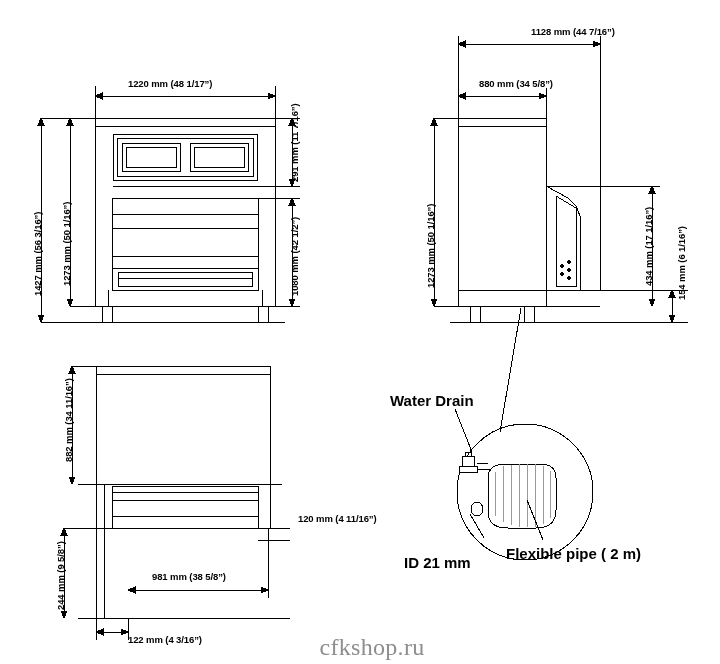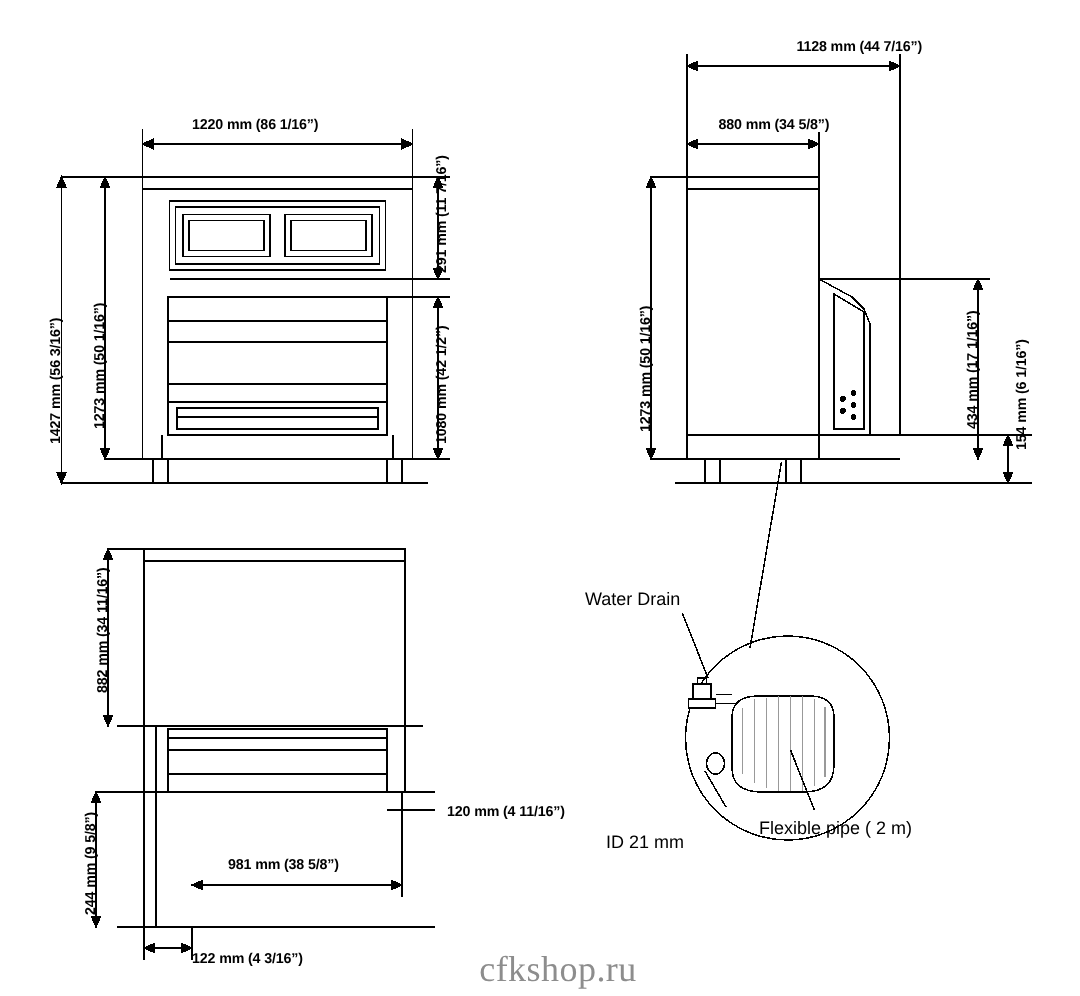--- a/index.html
+++ b/index.html
@@ -24,22 +24,22 @@
     white-space: nowrap;
     font-weight: 700;
     letter-spacing: -0.1px;
   }
   .dim-label.vert {
     transform-origin: 0 0;
     transform: rotate(-90deg);
   }
   .callout-label {
     position: absolute;
-    font-size: 12px;
-    font-weight: 400;
+    font-size: 15px;
+    font-weight: 700;
     color: #000000;
     white-space: nowrap;
   }
   .watermark {
     position: absolute;
     left: 12px;
     width: 720px;
     text-align: center;
     font-size: 24px;
     color: #8d8d8d;
@@ -227,21 +227,21 @@
       <line x1="477" y1="463" x2="488" y2="463"></line>
 
       <ellipse cx="477" cy="509" rx="6" ry="7" fill="#ffffff"></ellipse>
 
       <line x1="455" y1="409" x2="472" y2="452"></line>
       <line x1="484" y1="538" x2="470" y2="514"></line>
       <line x1="543" y1="540" x2="527" y2="500"></line>
     </g>
   </svg>
 
-  <div class="dim-label" style="left:128px; top:78px;">1220 mm (86 1/16”)</div>
+  <div class="dim-label" style="left:128px; top:78px;">1220 mm (48 1/17”)</div>
 
   <div class="dim-label vert" style="left:32px; top:296px;">1427 mm (56 3/16”)</div>
 
   <div class="dim-label vert" style="left:61px; top:286px;">1273 mm (50 1/16”)</div>
 
   <div class="dim-label vert" style="left:289px; top:182px;">291 mm (11 7/16”)</div>
 
   <div class="dim-label vert" style="left:289px; top:296px;">1080 mm (42 1/2”)</div>
 
   <div class="dim-label" style="left:483px; top:26px;margin-left:48px;">1128 mm (44 7/16”)</div>
@@ -255,21 +255,21 @@
   <div class="dim-label vert" style="left:676px; top:300px;">154 mm (6 1/16”)</div>
 
   <div class="dim-label vert" style="left:63px; top:462px;">882 mm (34 11/16”)</div>
 
   <div class="dim-label vert" style="left:55px; top:610px;">244 mm (9 5/8”)</div>
 
   <div class="dim-label" style="left:128px; top:634px;">122 mm (4 3/16”)</div>
 
   <div class="dim-label" style="left:152px; top:571px;">981 mm (38 5/8”)</div>
 
-  <div class="dim-label" style="left:298px; top:536px;text-align:right;">120 mm (4 11/16”)</div>
+  <div class="dim-label" style="left:298px; top:513px;text-align:right;">120 mm (4 11/16”)</div>
 
   <div class="callout-label" style="left:390px; top:392px;">Water Drain</div>
 
   <div class="callout-label" style="left:506px; top:545px;">Flexible pipe ( 2 m)</div>
 
   <div class="callout-label" style="left:404px; top:554px;">ID 21 mm</div>
 
   <div class="watermark" style="top:634px;">cfkshop.ru</div>
 
 </div>

